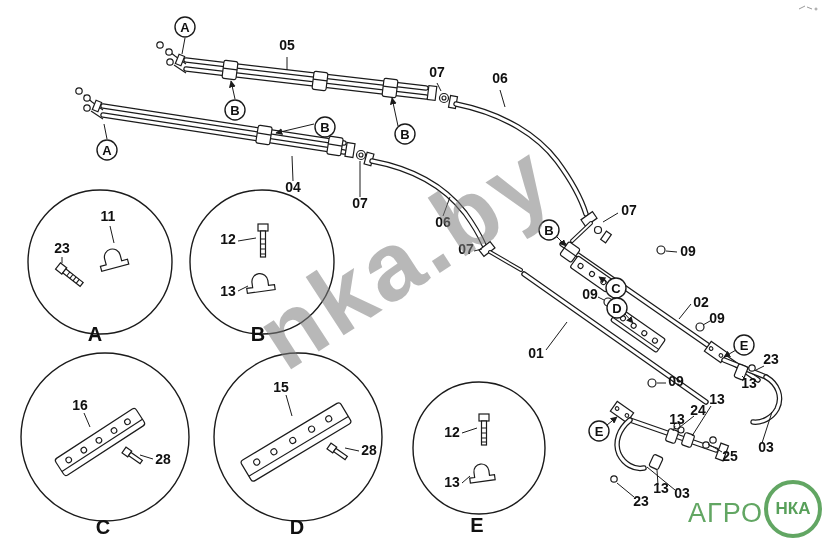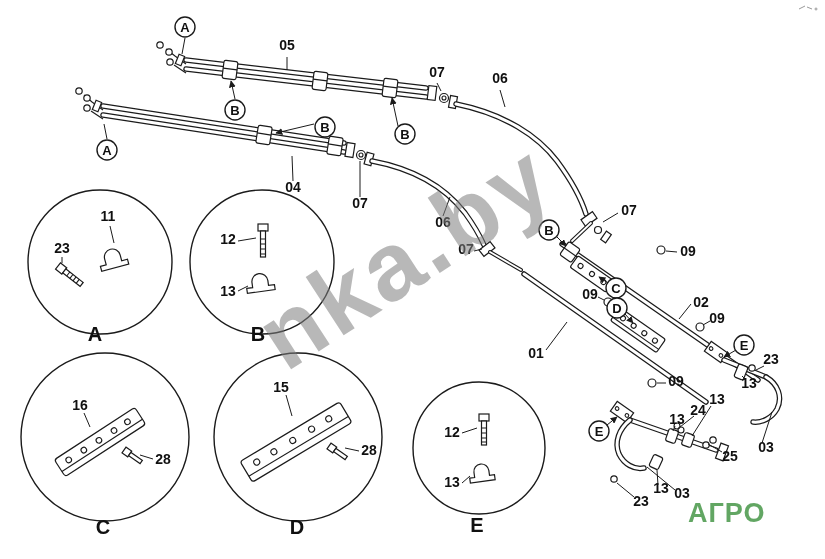--- a/index.html
+++ b/index.html
@@ -17,21 +17,21 @@
            fill:#101010;text-anchor:middle}
   text.big{font-size:20px}
   .cl circle{fill:#fff;stroke:#1b1b1b;stroke-width:1.4}
   .cl text{font-family:"Liberation Sans",sans-serif;font-size:13px;font-weight:bold;
            text-anchor:middle;fill:#101010}
   circle.dv{fill:none;stroke:#1b1b1b;stroke-width:1.4}
   #watermark{position:absolute;left:170px;top:208px;width:470px;text-align:center;
     transform:rotate(-33deg);font-size:96px;font-weight:bold;letter-spacing:4px;
     color:rgba(125,125,125,0.55);pointer-events:none;user-select:none;line-height:1}
   #logo{position:absolute;left:688px;top:478px;width:136px;height:74px;pointer-events:none}
-  #logo .agro{position:absolute;left:0;top:20px;font-size:27px;font-weight:bold;
+  #logo .agro{position:absolute;left:0;top:20px;font-size:27px;font-weight:normal;
     letter-spacing:1px;color:rgba(70,150,72,0.85)}
   #logo .nka-circle{position:absolute;left:76px;top:2px;width:50px;height:50px;
     border:4px solid rgba(70,150,72,0.85);border-radius:50%;display:flex;
     align-items:center;justify-content:center;font-size:17px;font-weight:bold;
     color:rgba(70,150,72,0.9)}
 </style>
 </head>
 <body>
 
 <svg id="diagram-svg" width="825" height="559" viewBox="0 0 825 559">
@@ -400,13 +400,14 @@
   <g stroke="#999" stroke-width="1" fill="none">
     <path d="M799,9 l6,-3 M807,7 l5,2"></path>
       <circle cx="816" cy="9" r="1"></circle>
   </g>
 </svg>
 
 <div id="watermark">nka.by</div>
 
 <div id="logo">
   <span class="agro">АГРО</span>
+  <span class="nka-circle">НКА</span>
 </div>
 
 </body></html>

